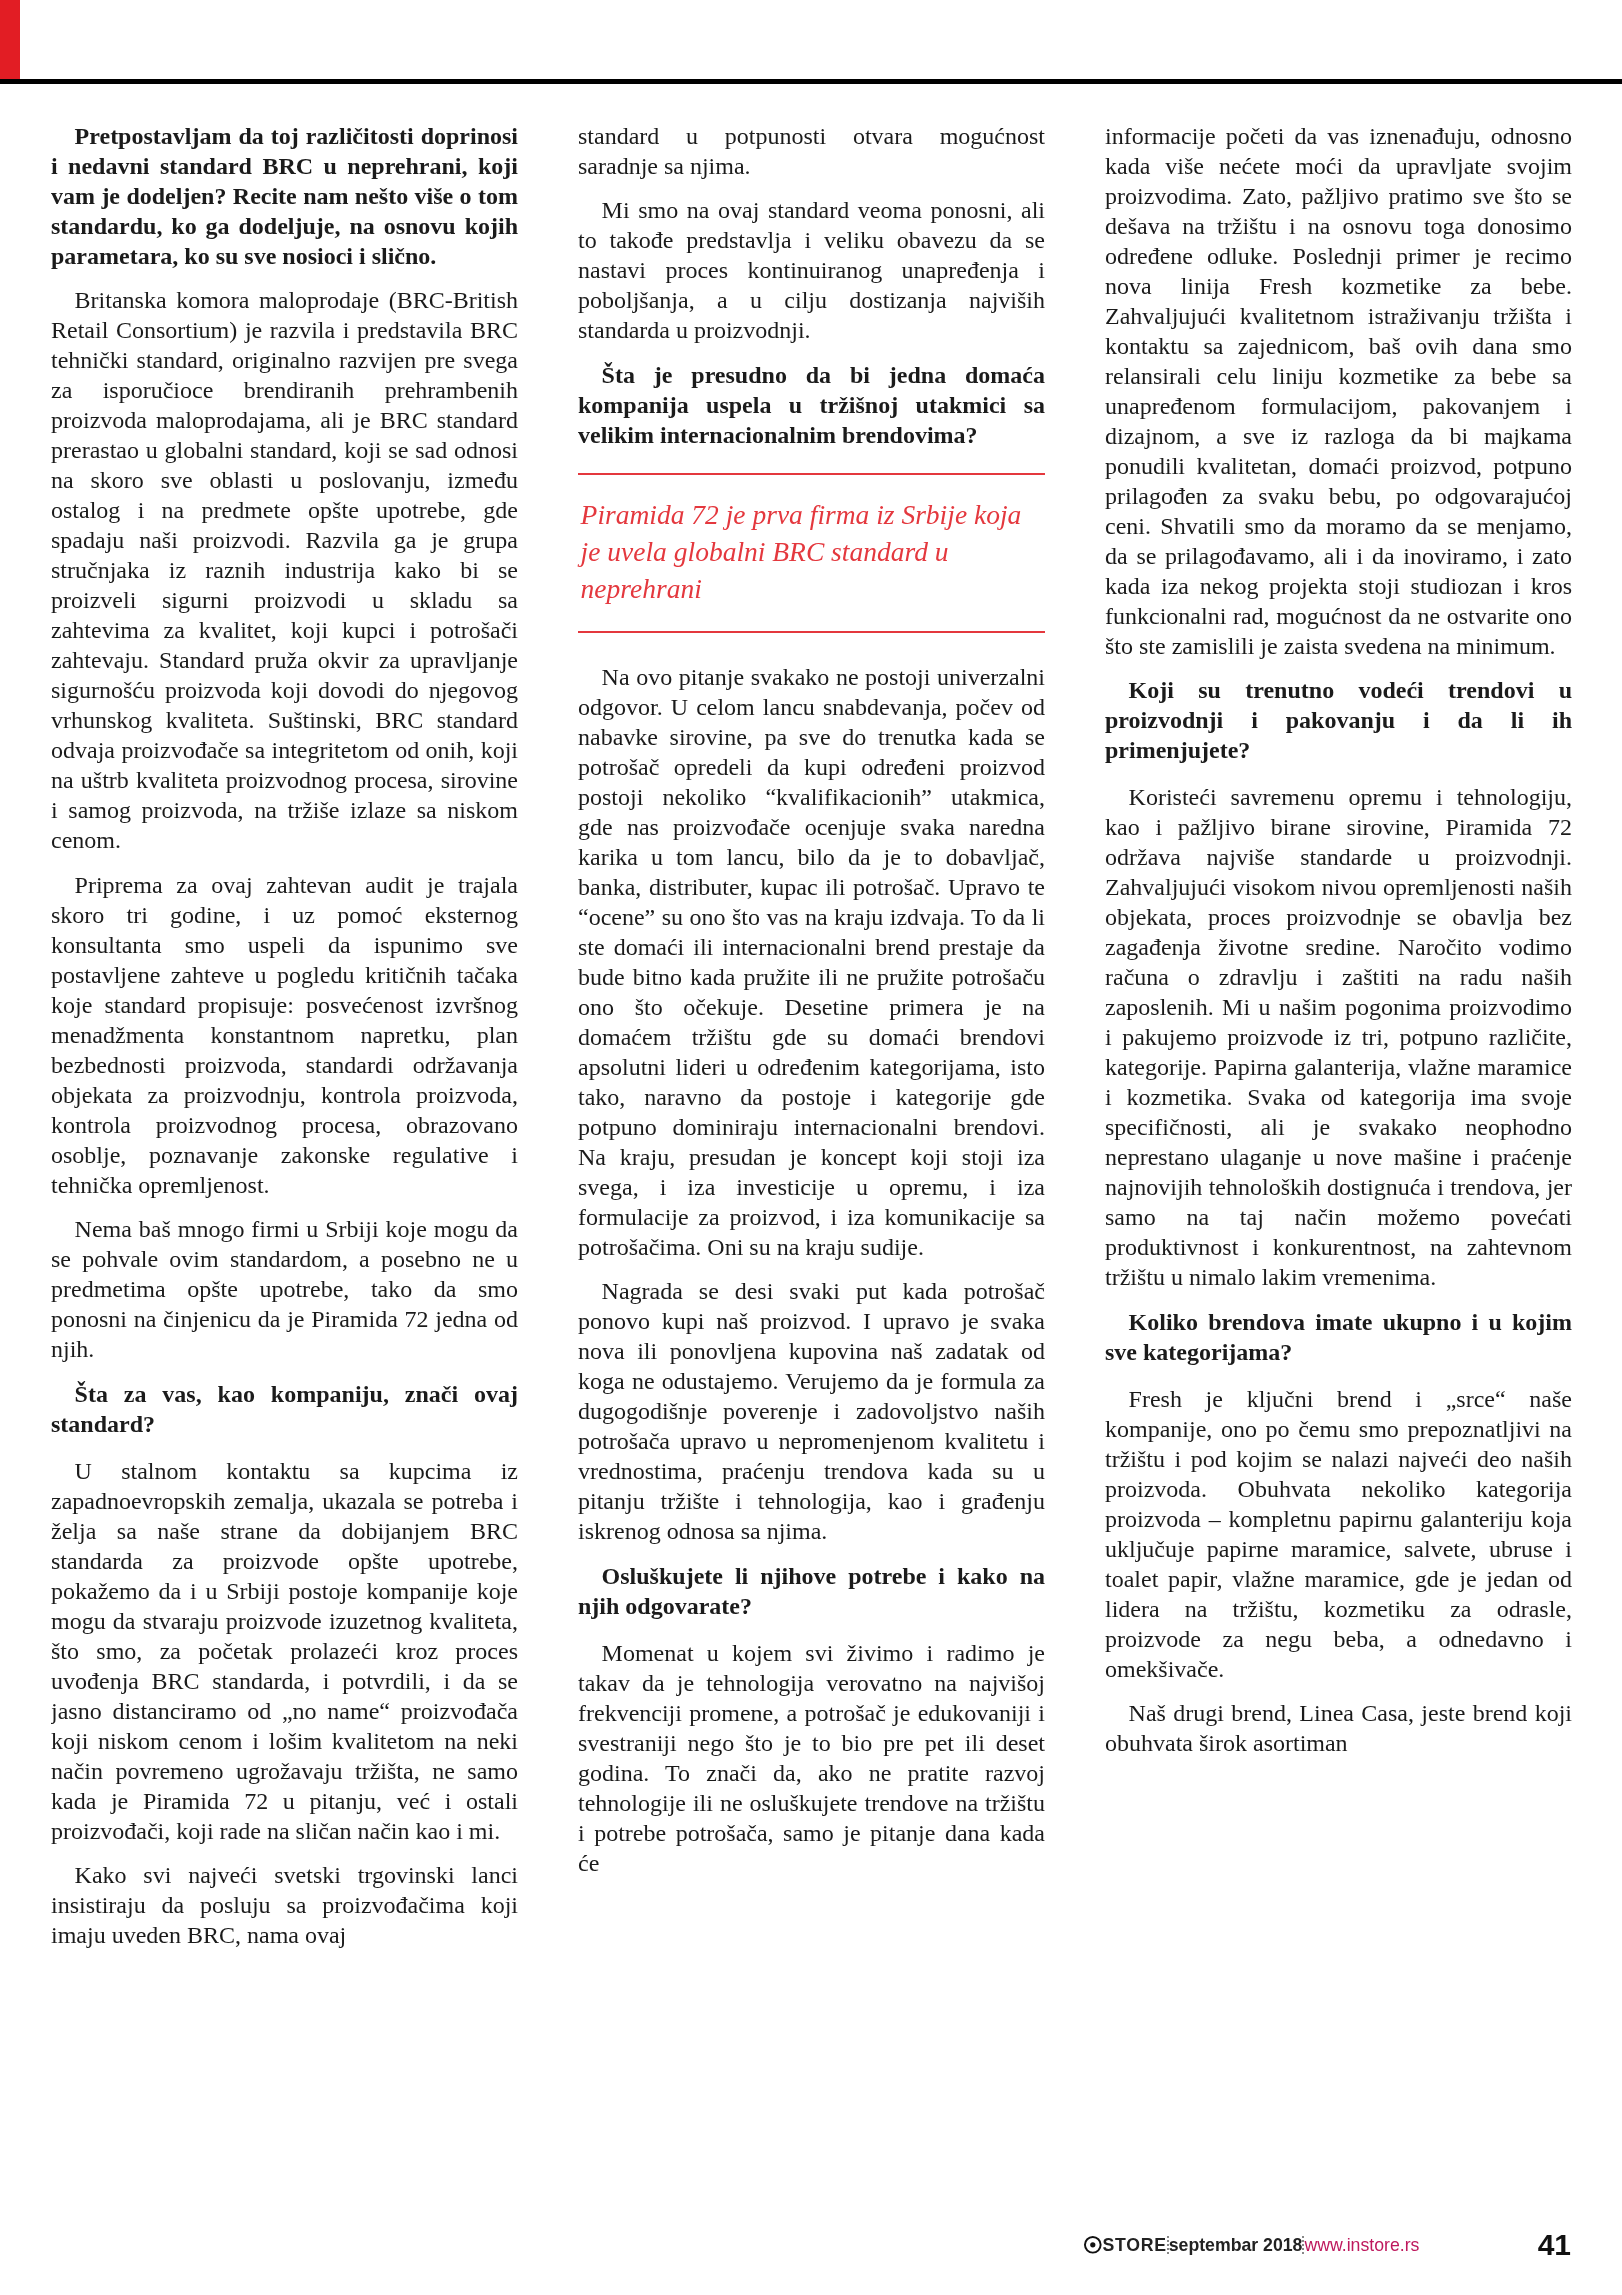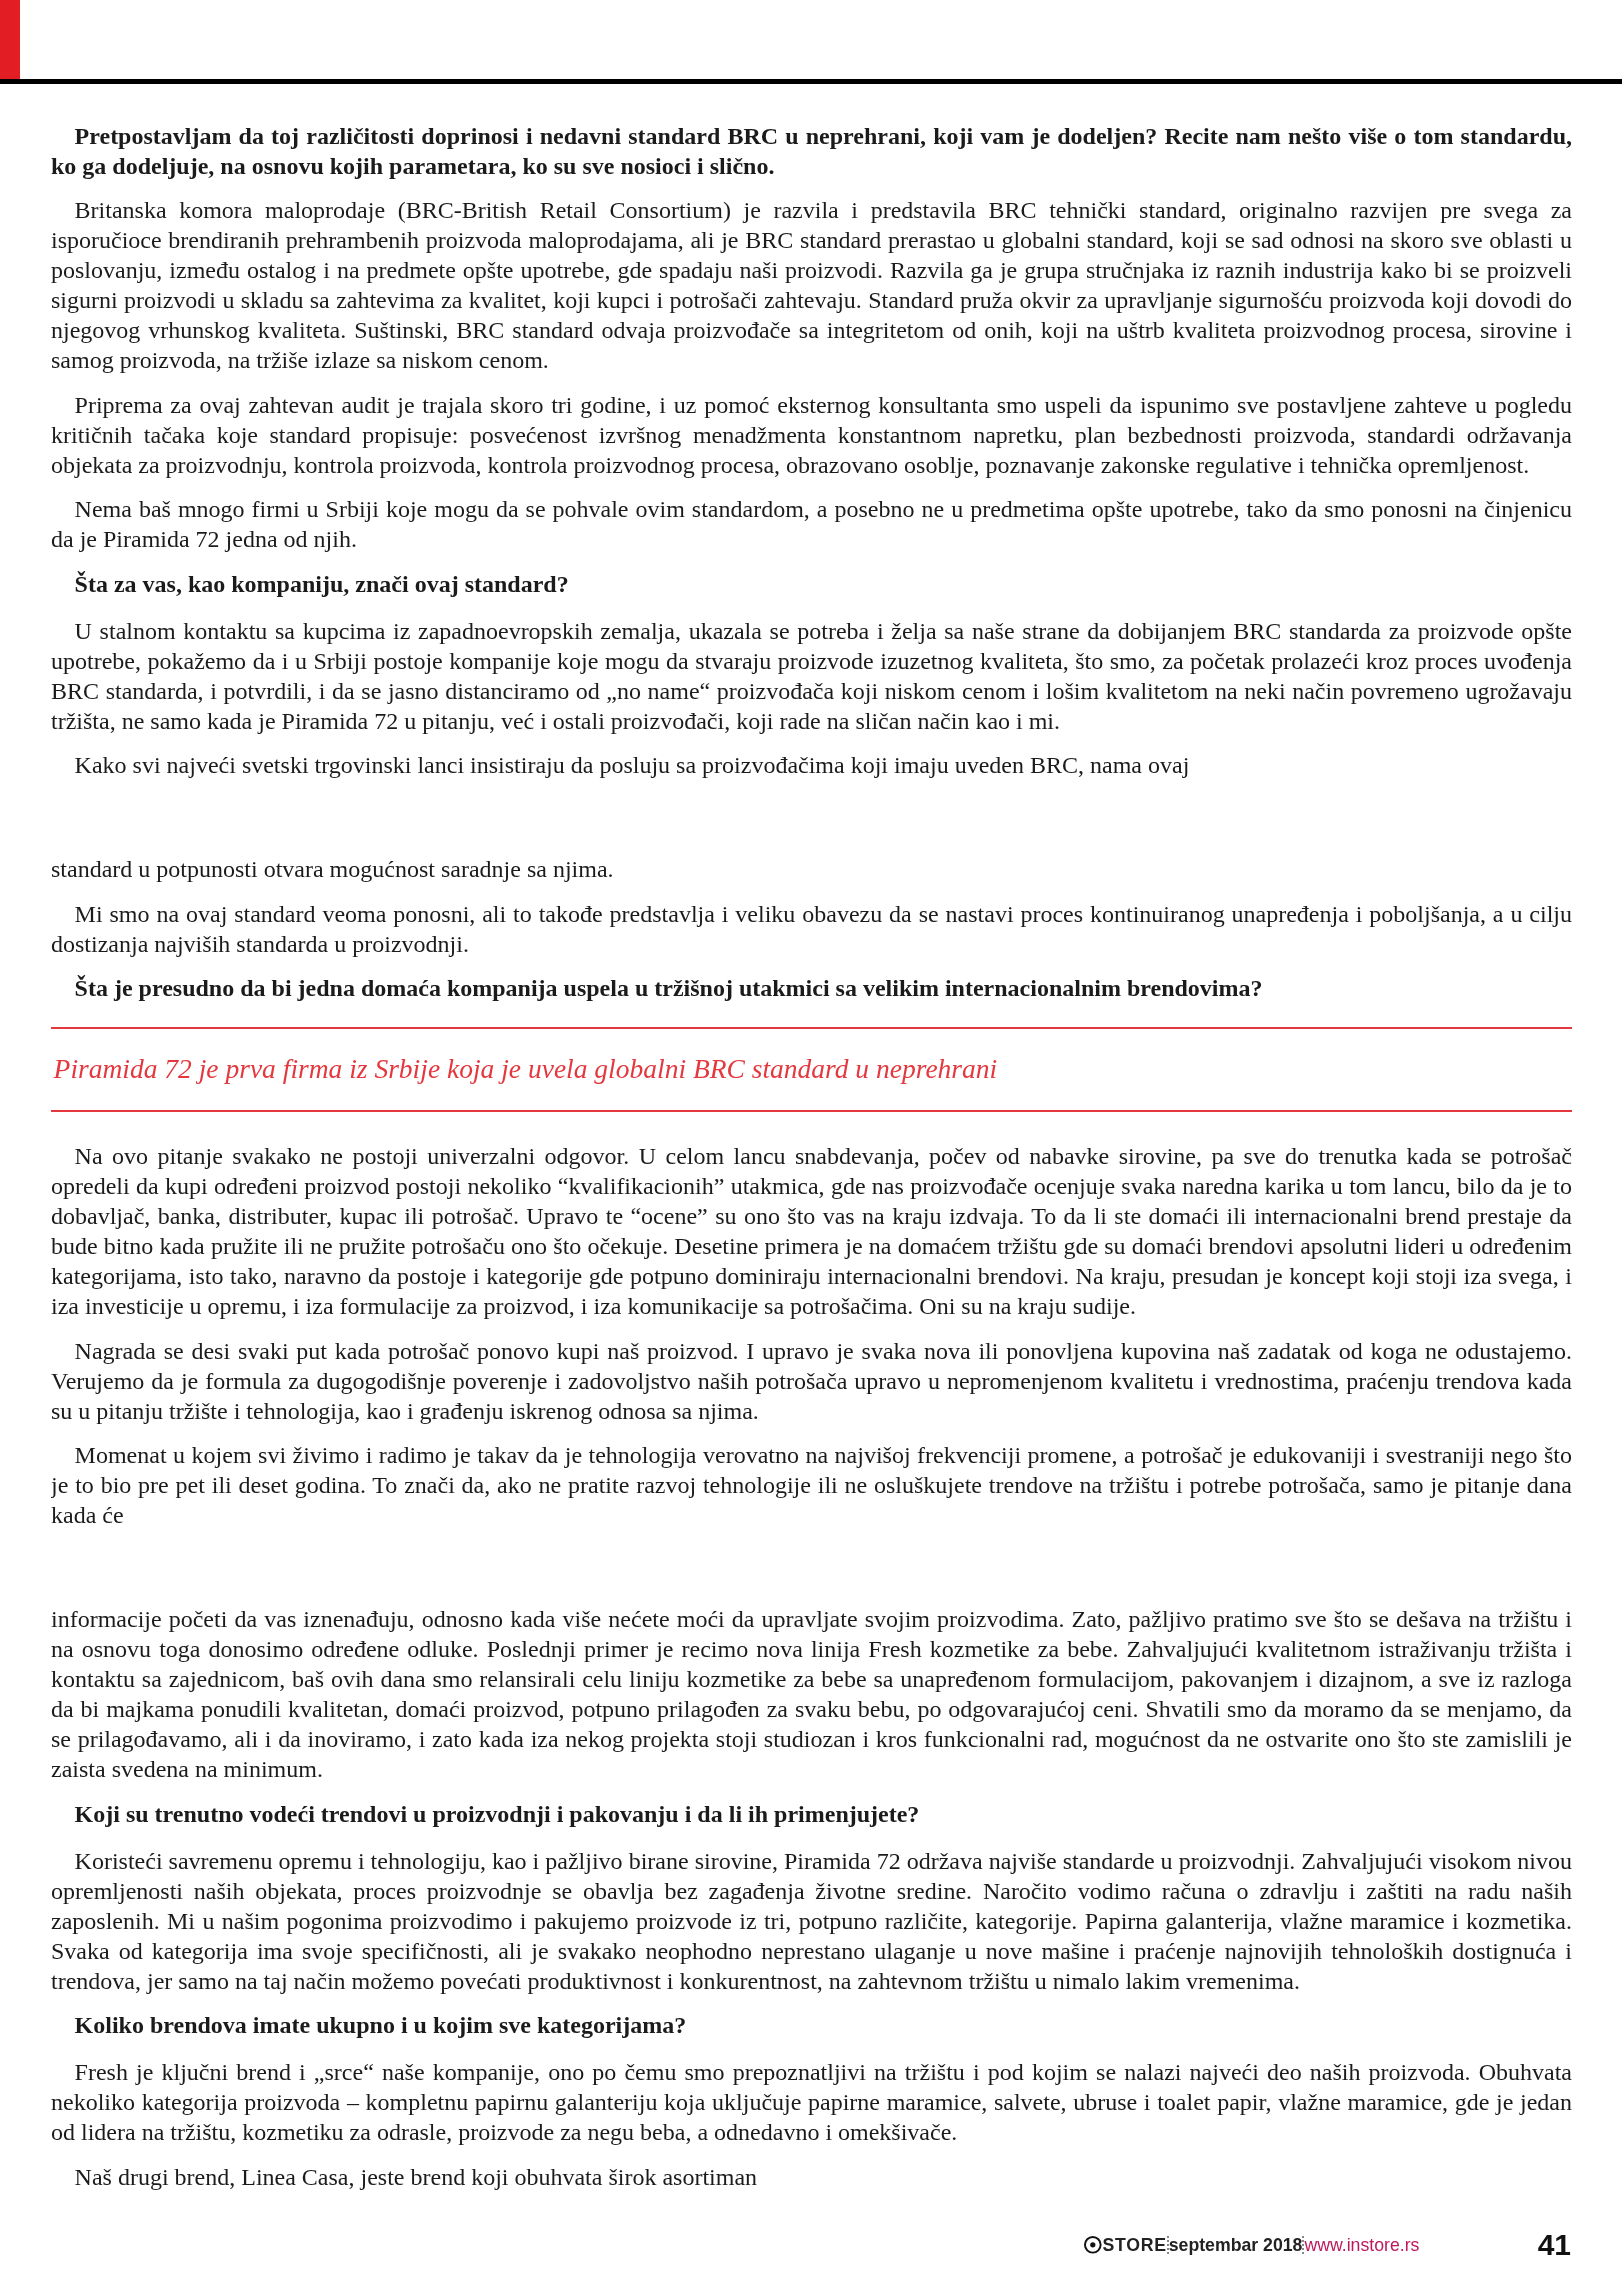--- a/index.html
+++ b/index.html
@@ -23,21 +23,21 @@
     position: absolute; left: 0; top: 79px;
     width: 100%; height: 5.2px;
     background: #000000;
   }
   .columns {
     position: absolute; left: 51px; top: 121px;
     width: 1521px; height: 2074px;
     display: flex; gap: 60px;
     overflow: hidden;
     text-align: justify;
-    font-size: 24px; line-height: 30px; flex-direction: column;
+    font-size: 24px; line-height: 30px;
   }
   .col { flex: 1 1 0; min-width: 0; }
   .col p { margin: 0 0 14.4px; text-indent: 23.6px; }
   .col p.cont { text-indent: 0; }
   .col p.lead { font-weight: bold; }
   .col p.question { font-weight: bold; margin: 9.2px 0 17px; }
   .pullquote {
     border-top: 2.6px solid var(--accent);
     border-bottom: 2.6px solid var(--accent);
     margin: 23.6px 0 29px;
@@ -84,20 +84,21 @@
       </div>
     <div class="col">
         <p class="cont">standard u potpunosti otvara mogućnost saradnje sa njima.</p>
         <p class="para">Mi smo na ovaj standard veoma ponosni, ali to takođe predstavlja i veliku obavezu da se nastavi proces kontinuiranog unapređenja i poboljšanja, a u cilju dostizanja najviših standarda u proizvodnji.</p>
         <p class="question">Šta je presudno da bi jedna domaća kompanija uspela u tržišnoj utakmici sa velikim internacionalnim brendovima?</p>
         <div class="pullquote">
           <p>Piramida 72 je prva firma iz Srbije koja je uvela globalni BRC standard u neprehrani</p>
         </div>
         <p class="para">Na ovo pitanje svakako ne postoji univerzalni odgovor. U celom lancu snabdevanja, počev od nabavke sirovine, pa sve do trenutka kada se potrošač opredeli da kupi određeni proizvod postoji nekoliko “kvalifikacionih” utakmica, gde nas proizvođače ocenjuje svaka naredna karika u tom lancu, bilo da je to dobavljač, banka, distributer, kupac ili potrošač. Upravo te “ocene” su ono što vas na kraju izdvaja. To da li ste domaći ili internacionalni brend prestaje da bude bitno kada pružite ili ne pružite potrošaču ono što očekuje. Desetine primera je na domaćem tržištu gde su domaći brendovi apsolutni lideri u određenim kategorijama, isto tako, naravno da postoje i kategorije gde potpuno dominiraju internacionalni brendovi. Na kraju, presudan je koncept koji stoji iza svega, i iza investicije u opremu, i iza formulacije za proizvod, i iza komunikacije sa potrošačima. Oni su na kraju sudije.</p>
         <p class="para">Nagrada se desi svaki put kada potrošač ponovo kupi naš proizvod. I upravo je svaka nova ili ponovljena kupovina naš zadatak od koga ne odustajemo. Verujemo da je formula za dugogodišnje poverenje i zadovoljstvo naših potrošača upravo u nepromenjenom kvalitetu i vrednostima, praćenju trendova kada su u pitanju tržište i tehnologija, kao i građenju iskrenog odnosa sa njima.</p>
+        <p class="question">Osluškujete li njihove potrebe i kako na njih odgovarate?</p>
         <p class="para">Momenat u kojem svi živimo i radimo je takav da je tehnologija verovatno na najvišoj frekvenciji promene, a potrošač je edukovaniji i svestraniji nego što je to bio pre pet ili deset godina. To znači da, ako ne pratite razvoj tehnologije ili ne osluškujete trendove na tržištu i potrebe potrošača, samo je pitanje dana kada će</p>
       </div>
     <div class="col">
         <p class="cont">informacije početi da vas iznenađuju, odnosno kada više nećete moći da upravljate svojim proizvodima. Zato, pažljivo pratimo sve što se dešava na tržištu i na osnovu toga donosimo određene odluke. Poslednji primer je recimo nova linija Fresh kozmetike za bebe. Zahvaljujući kvalitetnom istraživanju tržišta i kontaktu sa zajednicom, baš ovih dana smo relansirali celu liniju kozmetike za bebe sa unapređenom formulacijom, pakovanjem i dizajnom, a sve iz razloga da bi majkama ponudili kvalitetan, domaći proizvod, potpuno prilagođen za svaku bebu, po odgovarajućoj ceni. Shvatili smo da moramo da se menjamo, da se prilagođavamo, ali i da inoviramo, i zato kada iza nekog projekta stoji studiozan i kros funkcionalni rad, mogućnost da ne ostvarite ono što ste zamislili je zaista svedena na minimum.</p>
         <p class="question">Koji su trenutno vodeći trendovi u proizvodnji i pakovanju i da li ih primenjujete?</p>
         <p class="para">Koristeći savremenu opremu i tehnologiju, kao i pažljivo birane sirovine, Piramida 72 održava najviše standarde u proizvodnji. Zahvaljujući visokom nivou opremljenosti naših objekata, proces proizvodnje se obavlja bez zagađenja životne sredine. Naročito vodimo računa o zdravlju i zaštiti na radu naših zaposlenih. Mi u našim pogonima proizvodimo i pakujemo proizvode iz tri, potpuno različite, kategorije. Papirna galanterija, vlažne maramice i kozmetika. Svaka od kategorija ima svoje specifičnosti, ali je svakako neophodno neprestano ulaganje u nove mašine i praćenje najnovijih tehnoloških dostignuća i trendova, jer samo na taj način možemo povećati produktivnost i konkurentnost, na zahtevnom tržištu u nimalo lakim vremenima.</p>
         <p class="question">Koliko brendova imate ukupno i u kojim sve kategorijama?</p>
         <p class="para">Fresh je ključni brend i „srce“ naše kompanije, ono po čemu smo prepoznatljivi na tržištu i pod kojim se nalazi najveći deo naših proizvoda. Obuhvata nekoliko kategorija proizvoda – kompletnu papirnu galanteriju koja uključuje papirne maramice, salvete, ubruse i toalet papir, vlažne maramice, gde je jedan od lidera na tržištu, kozmetiku za odrasle, proizvode za negu beba, a odnedavno i omekšivače.</p>
         <p class="para">Naš drugi brend, Linea Casa, jeste brend koji obuhvata širok asortiman</p>
       </div>

